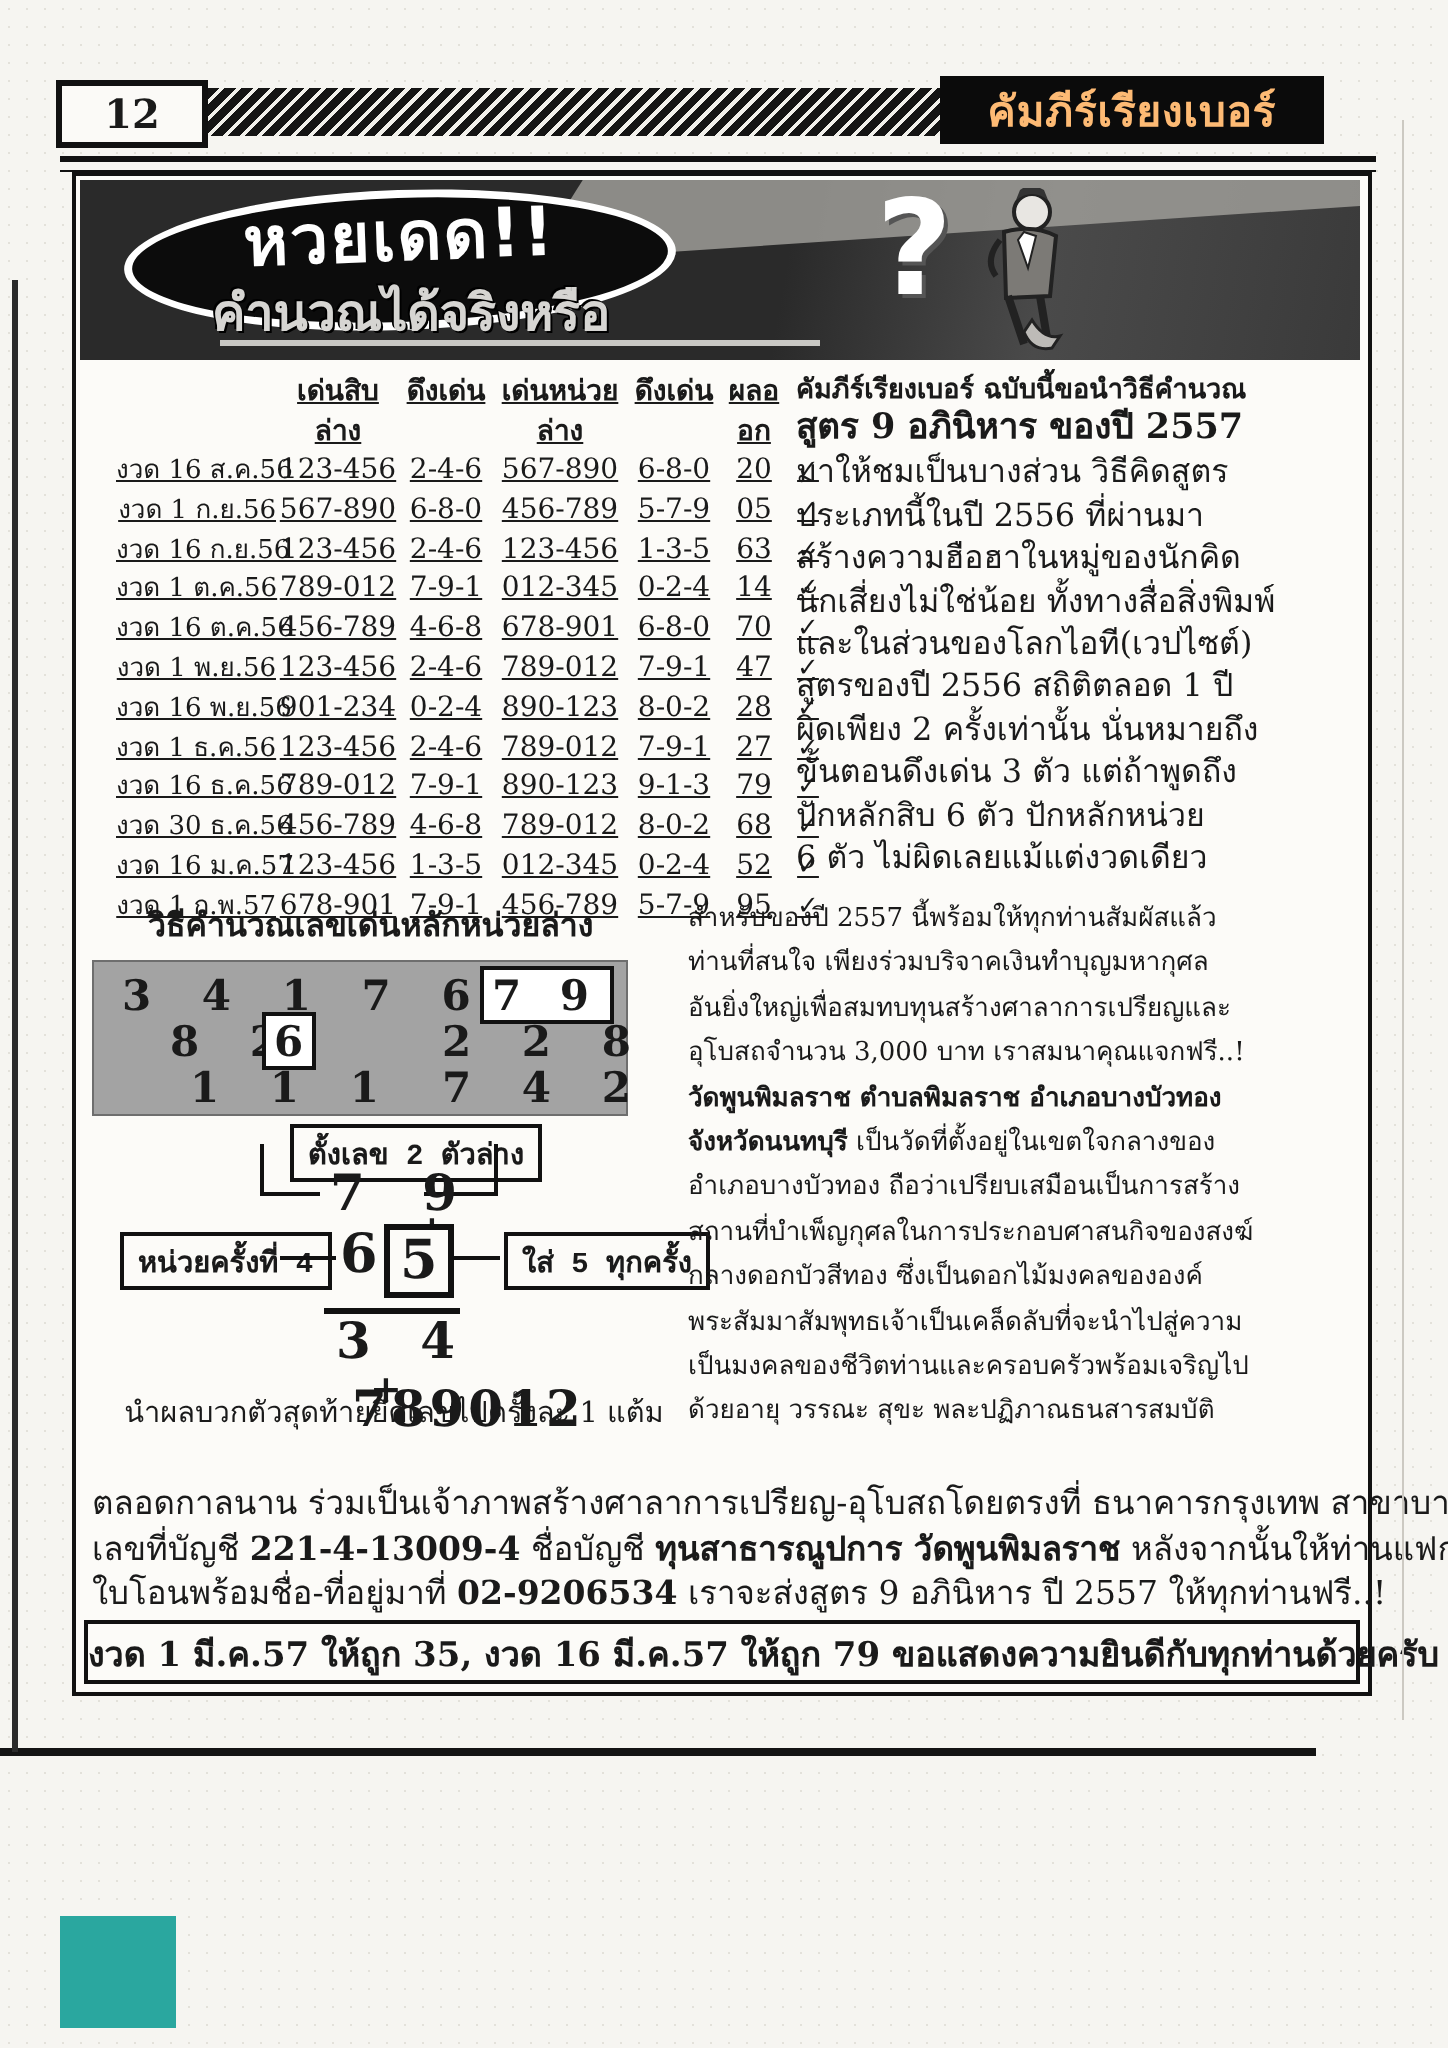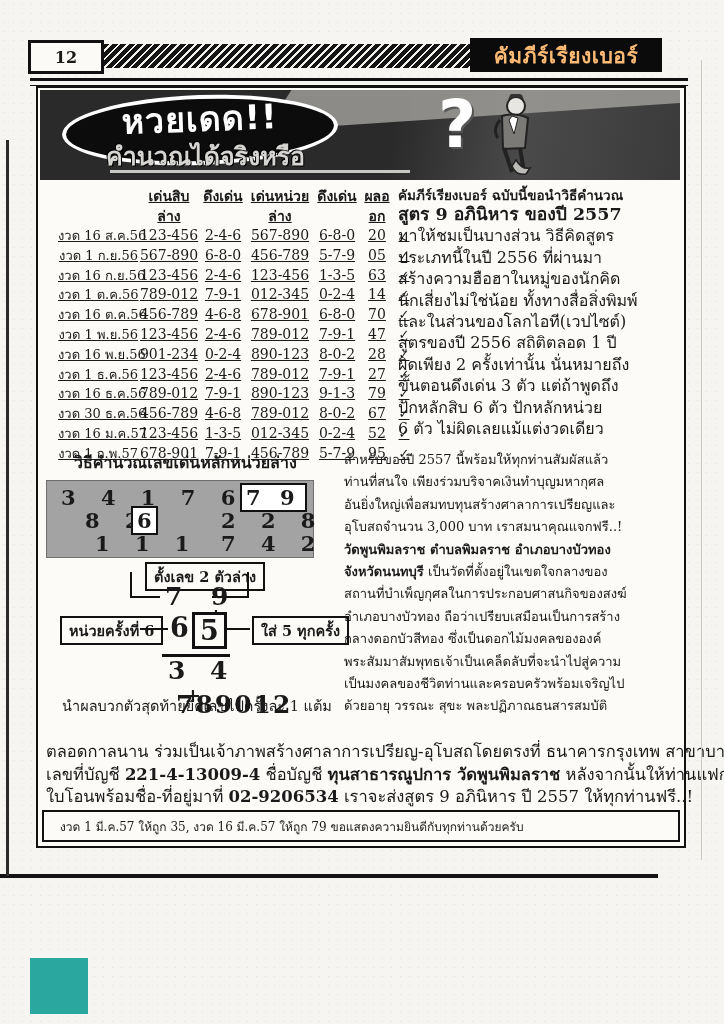--- a/index.html
+++ b/index.html
@@ -4,21 +4,21 @@
 <style>
   html,body{margin:0;padding:0;}
   body{background:#e9e7e2;font-family:"DejaVu Serif",serif;color:#1a1a1a;}
   #page{position:relative;width:724px;height:1024px;margin:0 auto;overflow:hidden;
         background:#f6f5f1;
         background-image:radial-gradient(#e3e1da 0.6px, transparent 0.7px);
         background-size:9px 9px;}
   .abs{position:absolute;}
   
   .pagenum-box{left:28px;top:40px;width:70px;height:28px;border:3px solid #111;background:#fbfaf7;
-               display:flex;align-items:center;justify-content:center;font-weight:bold;font-size:16px;}
+               display:flex;align-items:center;justify-content:center;font-weight:bold;font-size:20px;}
   .hatch-bar{left:104px;top:44px;width:548px;height:24px;
              background:repeating-linear-gradient(135deg,#151515 0 4px,#f2f1ec 4px 6px);}
   .logo-box{left:470px;top:38px;width:192px;height:34px;background:#0b0b0b;display:flex;align-items:center;justify-content:center;}
   .logo-text{color:#fdba74;font-family:"DejaVu Sans",sans-serif;font-weight:bold;font-size:21px;letter-spacing:0.5px;}
   .double-rule{left:30px;top:78px;width:658px;height:4px;border-top:3px solid #111;border-bottom:1px solid #111;}
   
   .content-box{left:36px;top:86px;width:646px;height:758px;border:2px solid #111;background:#fcfbf8;}
   
   .banner{left:40px;top:90px;width:640px;height:90px;background:linear-gradient(100deg,#2a2a2a 55%,#4a4a4a 75%,#3a3a3a);overflow:hidden;}
   .banner-stripe{position:absolute;left:250px;top:-20px;width:420px;height:46px;background:#9e9c98;transform:skewX(-35deg) rotate(-4deg);opacity:.85;}
@@ -42,34 +42,34 @@
   .intro{left:398px;top:187px;width:268px;}
   .intro-lead{font-weight:bold;font-size:13.5px;line-height:17px;white-space:nowrap;}
   .intro-hl{font-weight:bold;font-size:17.5px;line-height:21.4px;white-space:nowrap;}
   .intro-line{font-size:16px;line-height:21.4px;white-space:nowrap;}
   
   .method-heading{left:50px;top:450px;font-weight:bold;font-size:16px;white-space:nowrap;margin-left:24px;}
   .grey-grid{left:46px;top:480px;width:266px;height:76px;background:#a3a3a3;border:1px solid #6e6e6e;}
   .gnum{position:absolute;font-weight:bold;font-size:21px;letter-spacing:9px;white-space:nowrap;}
   .gbox{position:absolute;background:#fff;border:2px solid #111;font-weight:bold;font-size:21px;padding:0 4px;letter-spacing:6px;white-space:nowrap;}
   .diagram{left:44px;top:560px;width:290px;height:152px;}
-  .dg-box{position:absolute;border:2px solid #111;background:#fcfbf8;font-size:14.5px;font-weight:bold;padding:1px 7px;white-space:nowrap;}
+  .dg-box{position:absolute;border:2px solid #111;background:#fcfbf8;font-size:14.5px;font-weight:bold;padding:1px 7px;white-space:nowrap;font-family:Liberation Mono, monospace;}
   .dg-line{position:absolute;background:#111;}
   .dg-num{position:absolute;font-weight:bold;white-space:nowrap;}
   .caption{left:52px;top:694px;width:290px;text-align:center;font-size:14.5px;white-space:nowrap;}
   
   .article{left:344px;top:449px;width:326px;}
   .a-line{font-size:13px;line-height:22.4px;white-space:nowrap;}
   .b{font-weight:bold;}
   
   .donation{left:46px;top:741px;width:626px;}
   .d-line{font-size:16.5px;line-height:22.6px;white-space:nowrap;}
   
   .footer-bar{left:42px;top:810px;width:634px;height:28px;border:2px solid #111;display:flex;align-items:center;}
-  .footer-text{font-weight:normal;font-size:12px;padding-left:16px;white-space:nowrap;}
+  .footer-text{font-weight:bold;font-size:17px;padding-left:0;white-space:nowrap;}
   
   .heavy-line{left:0;top:874px;width:658px;height:4px;background:#141414;}
   .spine-line{left:6px;top:140px;width:3px;height:736px;background:#2b2b2b;}
   .edge-line{left:701px;top:60px;width:1px;height:800px;background:#ccc9c2;}
   .teal-square{left:30px;top:958px;width:58px;height:56px;}
 </style>
 </head>
 <body>
 
 <div id="page">
@@ -194,21 +194,21 @@
         <span class="c">9-1-3</span>
         <span class="c">79</span>
         <span class="c chk">✓</span>
     </div>
     <div class="t-row">
       <span class="d">งวด 30 ธ.ค.56</span>
         <span class="c">456-789</span>
         <span class="c">4-6-8</span>
         <span class="c">789-012</span>
         <span class="c">8-0-2</span>
-        <span class="c">67</span>
+        <span class="c">68</span>
         <span class="c chk">✓</span>
     </div>
     <div class="t-row">
       <span class="d">งวด 16 ม.ค.57</span>
         <span class="c">123-456</span>
         <span class="c">1-3-5</span>
         <span class="c">012-345</span>
         <span class="c">0-2-4</span>
         <span class="c">52</span>
         <span class="c chk">✓</span>
@@ -252,42 +252,42 @@
   </div>
 
   <div class="abs diagram">
     <div class="dg-box" style="left:101px;top:2px;">ตั้งเลข 2 ตัวล่าง</div>
     <div class="dg-line" style="left:86px;top:12px;width:2px;height:24px;"></div>
     <div class="dg-line" style="left:203px;top:12px;width:2px;height:24px;"></div>
     <div class="dg-line" style="left:86px;top:36px;width:30px;height:2px;"></div>
     <div class="dg-line" style="left:168px;top:36px;width:37px;height:2px;"></div>
     <div class="dg-num" style="left:121px;top:22px;font-size:25px;letter-spacing:10px;">7 9</div>
     <div class="dg-num" style="left:164px;top:44px;font-size:19px;">+</div>
-    <div class="dg-box" style="left:16px;top:56px;">หน่วยครั้งที่ 6</div>
+    <div class="dg-box" style="left:16px;top:56px;">หน่วยครั้งที่ 4</div>
     <div class="dg-line" style="left:96px;top:68px;width:28px;height:2px;"></div>
     <div class="dg-num" style="left:126px;top:52px;font-size:27px;">6</div>
     <div class="dg-num" style="left:148px;top:52px;font-size:27px;border:3px solid #111;padding:0 5px;background:#fcfbf8;">5</div>
     <div class="dg-line" style="left:182px;top:68px;width:24px;height:2px;"></div>
     <div class="dg-box" style="left:208px;top:56px;">ใส่ 5 ทุกครั้ง</div>
     <div class="dg-line" style="left:118px;top:94px;width:68px;height:3px;"></div>
     <div class="dg-num" style="left:124px;top:96px;font-size:25px;letter-spacing:8px;">3 4</div>
     <div class="dg-num" style="left:141px;top:124px;font-size:19px;">+</div>
     <div class="dg-num" style="left:132px;top:130px;font-size:25px;letter-spacing:2px;">789012</div>
   </div>
   <div class="abs caption">นำผลบวกตัวสุดท้ายยึดเลขไปครั้งละ 1 แต้ม</div>
 
   <div class="abs article">
     <div class="a-line">สำหรับของปี 2557 นี้พร้อมให้ทุกท่านสัมผัสแล้ว</div>
     <div class="a-line">ท่านที่สนใจ เพียงร่วมบริจาคเงินทำบุญมหากุศล</div>
     <div class="a-line">อันยิ่งใหญ่เพื่อสมทบทุนสร้างศาลาการเปรียญและ</div>
     <div class="a-line">อุโบสถจำนวน 3,000 บาท เราสมนาคุณแจกฟรี..!</div>
     <div class="a-line b">วัดพูนพิมลราช ตำบลพิมลราช อำเภอบางบัวทอง</div>
     <div class="a-line"><span class="b">จังหวัดนนทบุรี</span> <span>เป็นวัดที่ตั้งอยู่ในเขตใจกลางของ</span></div>
+    <div class="a-line">อำเภอบางบัวทอง ถือว่าเปรียบเสมือนเป็นการสร้าง</div>
     <div class="a-line">สถานที่บำเพ็ญกุศลในการประกอบศาสนกิจของสงฆ์</div>
-    <div class="a-line">อำเภอบางบัวทอง ถือว่าเปรียบเสมือนเป็นการสร้าง</div>
     <div class="a-line">กลางดอกบัวสีทอง ซึ่งเป็นดอกไม้มงคลขององค์</div>
     <div class="a-line">พระสัมมาสัมพุทธเจ้าเป็นเคล็ดลับที่จะนำไปสู่ความ</div>
     <div class="a-line">เป็นมงคลของชีวิตท่านและครอบครัวพร้อมเจริญไป</div>
     <div class="a-line">ด้วยอายุ วรรณะ สุขะ พละปฏิภาณธนสารสมบัติ</div>
   </div>
 
   <div class="abs donation">
     <div class="d-line">ตลอดกาลนาน ร่วมเป็นเจ้าภาพสร้างศาลาการเปรียญ-อุโบสถโดยตรงที่ ธนาคารกรุงเทพ สาขาบางใหญ่</div>
     <div class="d-line"><span>เลขที่บัญชี </span><span class="b">221-4-13009-4</span><span> ชื่อบัญชี </span><span class="b">ทุนสาธารณูปการ วัดพูนพิมลราช</span><span> หลังจากนั้นให้ท่านแฟกซ์</span></div>
     <div class="d-line"><span>ใบโอนพร้อมชื่อ-ที่อยู่มาที่ </span><span class="b">02-9206534</span><span> เราจะส่งสูตร 9 อภินิหาร ปี 2557 ให้ทุกท่านฟรี..!</span></div>

